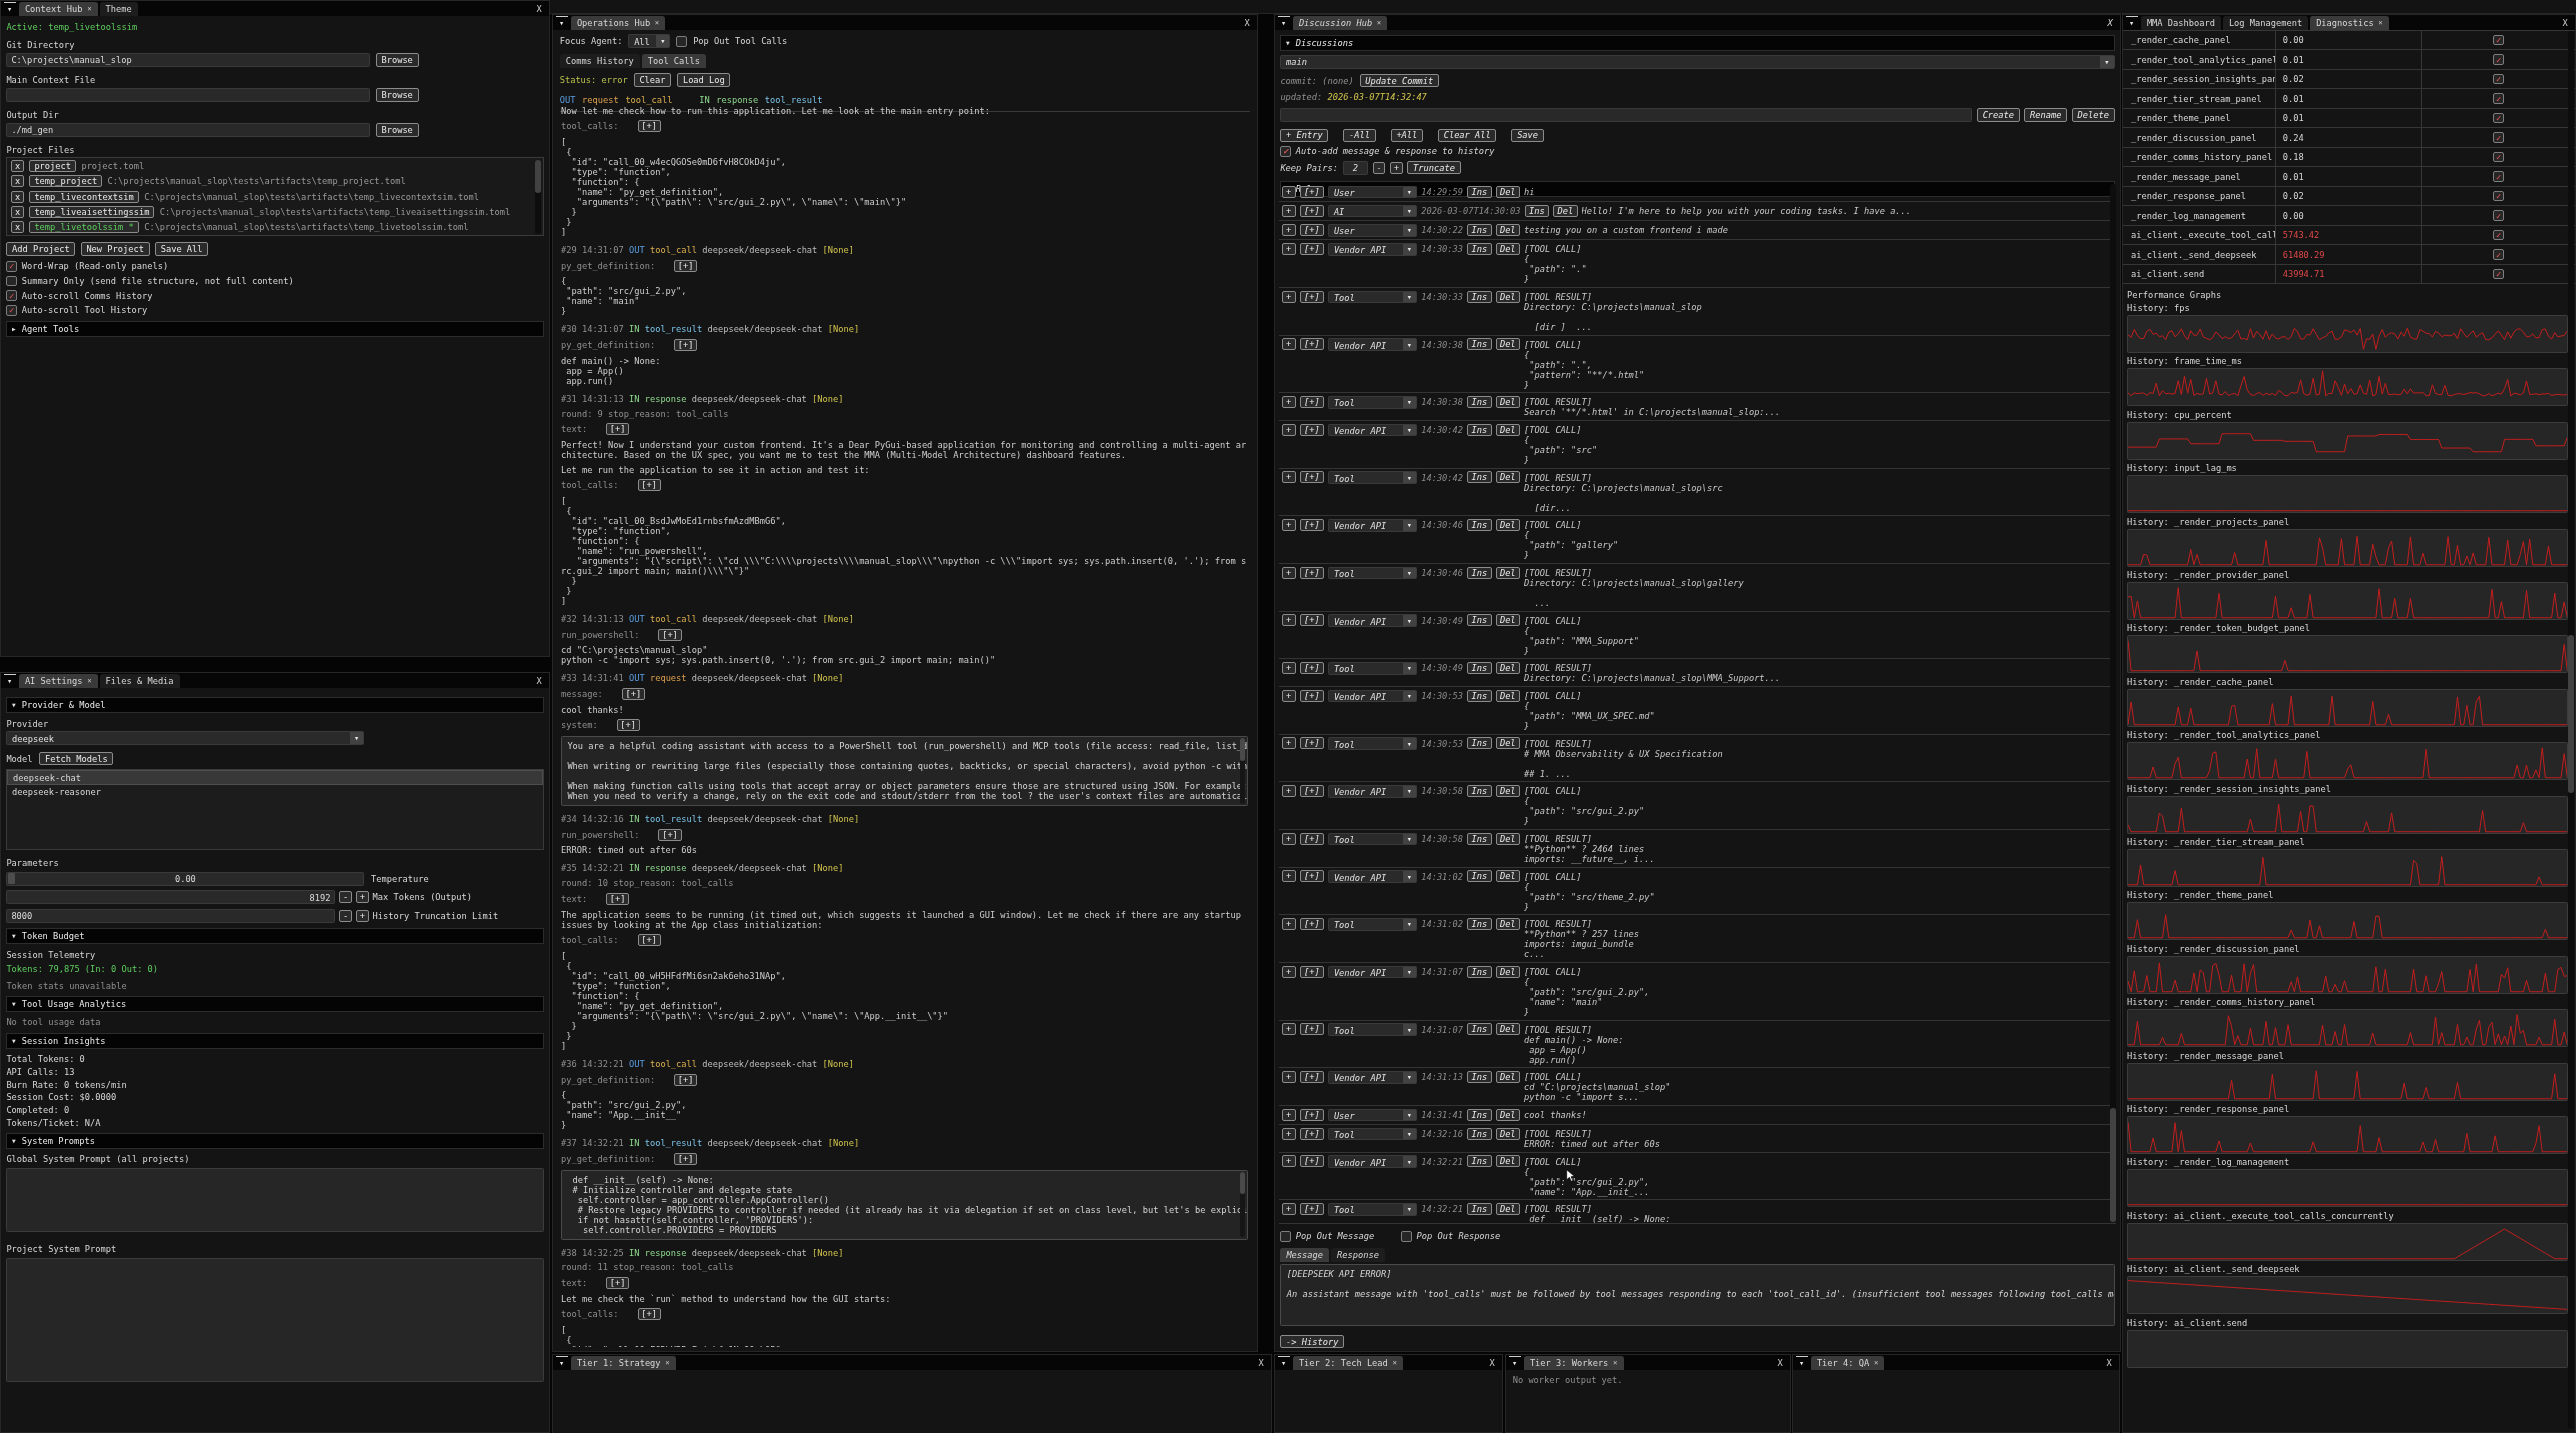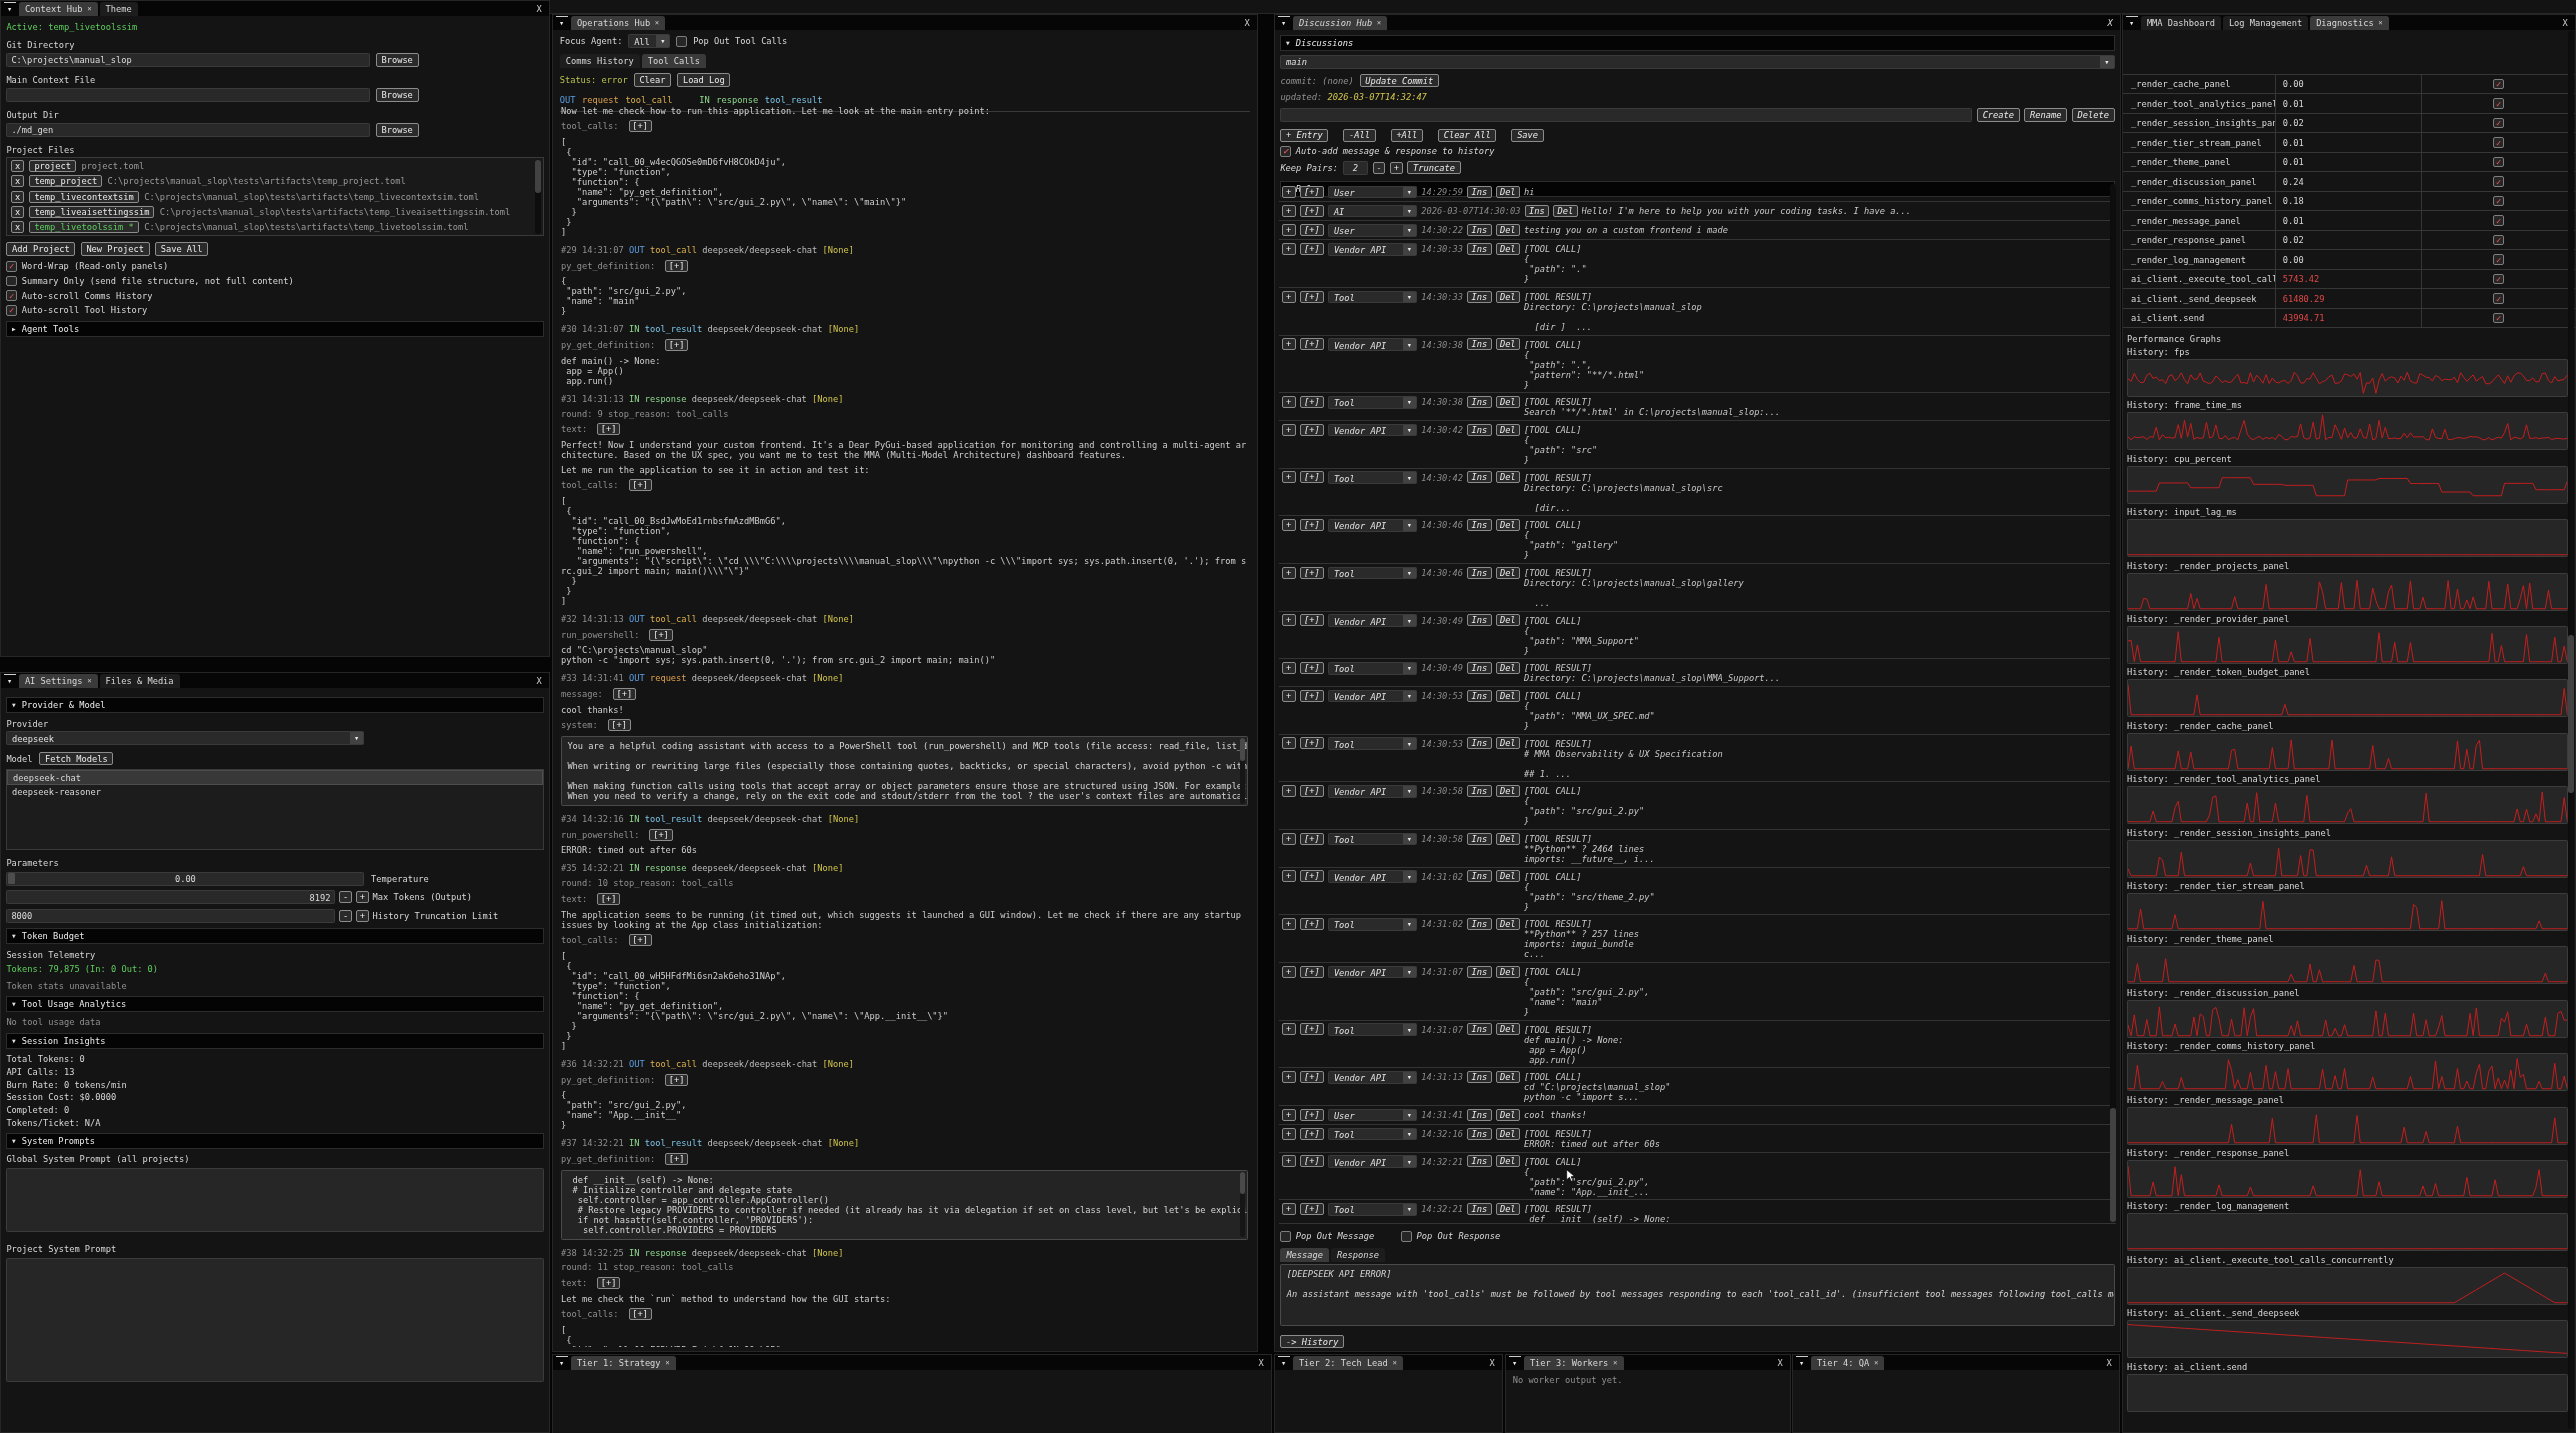--- a/index.html
+++ b/index.html
@@ -51,21 +51,21 @@
   .file-path { color:#9a9a9a; white-space:nowrap; overflow:hidden; }
   
   .listbox { border:0.7px solid #3a3a3a; background:#1c1c1c; height:81px; margin-top:3.4px; }
   .opt { padding:2px 4.7px; height:14.8px; }
   .opt.selected { background:#383838; border:0.7px solid #4e4e4e; }
   textarea.ta { width:100%; background:#262626; border:0.7px solid #3c3c3c; border-radius:1.3px; resize:none;
     color:#ddd; font-family:inherit; font-size:8.7px; }
   
   .log-block { margin:4.7px 0; }
   .log-hdr { margin-top:8px; }
-  .kv { display:flex; align-items:center; gap:10px; margin:4.7px 0; }
+  .kv { display:flex; align-items:center; gap:19px; margin:4.7px 0; }
   
   .entry-row { display:flex; align-items:flex-start; gap:4px; padding:2.7px 2.7px; }
   .entry-row .combo { width:89px; flex:none; height:12.7px; }
   .entry-row .time { color:#8a8a8a; white-space:nowrap; padding-top:1.3px; }
   .entry-row .btn { padding:0 3.4px; }
   .entry-text { white-space:pre-wrap; color:#c9c9c9; flex:1; overflow:hidden; padding-top:1.3px; }
   .entry-sep { border-top:0.7px solid #343434; }
   
   .diag-row { display:flex; height:19.5px; align-items:center; border-bottom:0.7px solid #363636; }
   .diag-row .c1 { width:153px; padding-left:8px; overflow:hidden; white-space:nowrap; border-right:0.7px solid #363636; align-self:stretch; display:flex; align-items:center; }
@@ -953,21 +953,21 @@
       </span>
       <span class="tab">
         <span>Log Management</span>
       </span>
       <span class="tab active">
         <span>Diagnostics</span>
         <span class="tab-x">×</span>
       </span>
       <span class="panel-x">X</span>
     </div>
-  <div id="diag-table" style="border-top:0.7px solid #363636;margin-top:44px;">
+  <div id="diag-table" style="border-top:0.7px solid #363636;">
       <div class="diag-row">
         <div class="c1">_render_cache_panel</div>
         <div class="c2" style="">0.00</div>
         <div class="c3">
           <span class="chk">
             <span class="mark">✓</span>
           </span>
         </div>
       </div>
       <div class="diag-row">

